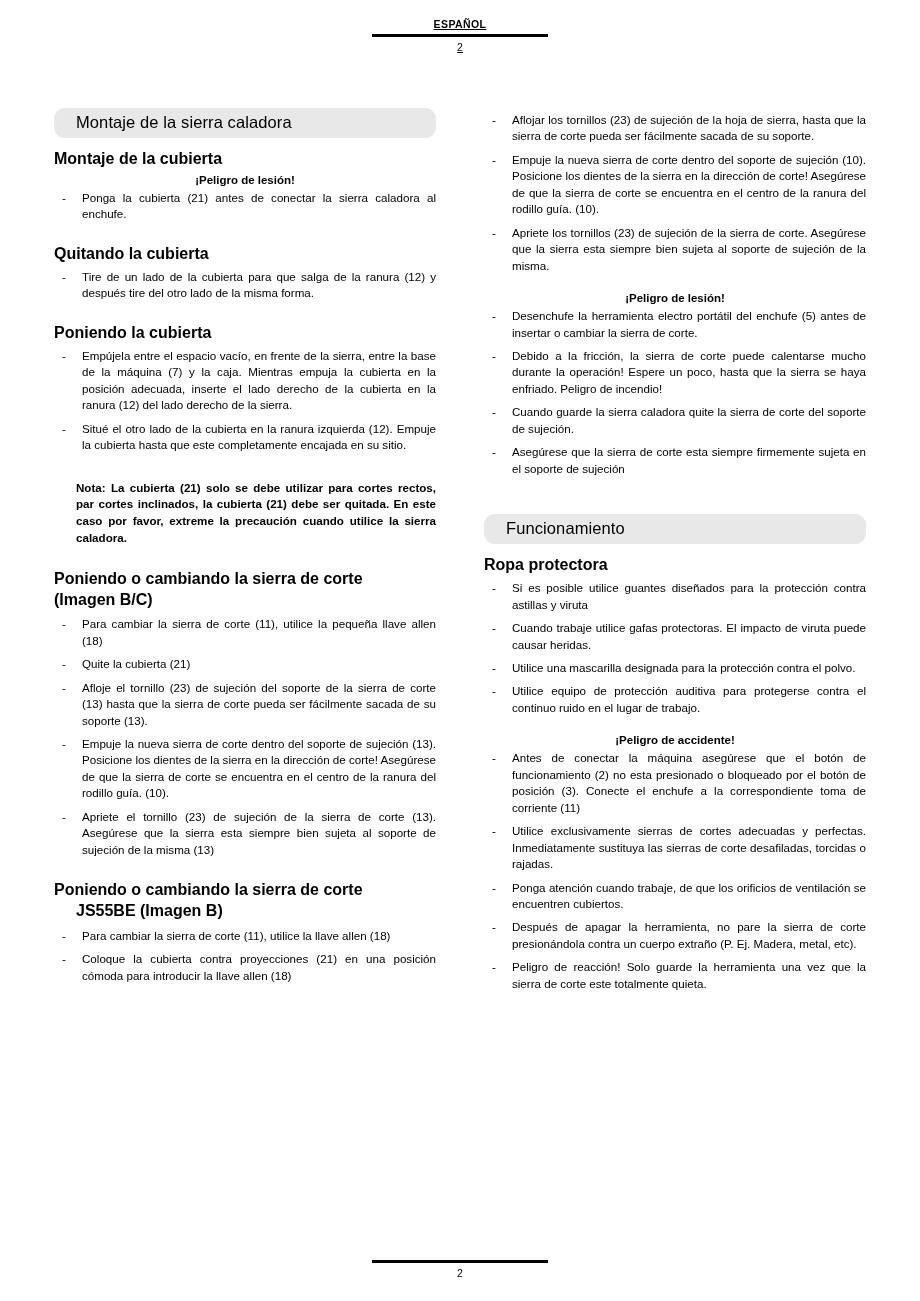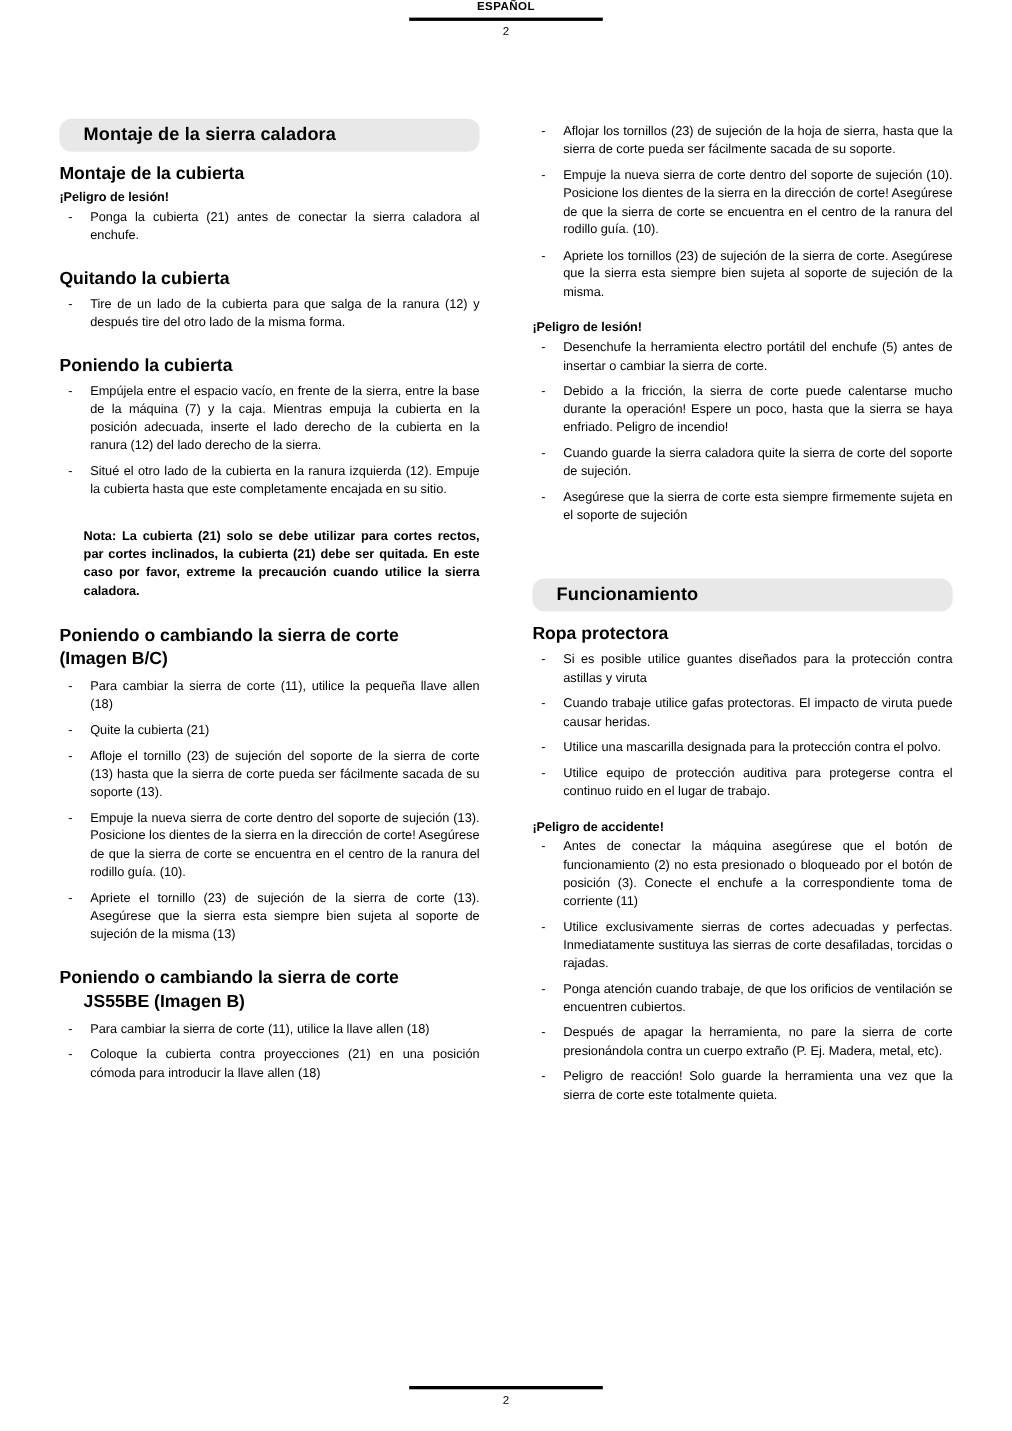--- a/index.html
+++ b/index.html
@@ -16,21 +16,23 @@
   }
   .page {
     position: relative;
     width: 920px;
     height: 1301px;
     box-sizing: border-box;
   }
 
   
   .header {
-    text-align: center;
+    padding-top: 18px;
+    text-align: center;
+    text-decoration: underline;
   }
   .header-title {
     font-size: 10.5px;
     font-weight: bold;
     letter-spacing: 0.4px;
   }
   .header-rule {
     width: 176px;
     height: 3px;
     background: #000;
@@ -57,42 +59,43 @@
     width: 382px;
   }
   .col-right {
     padding-top: 4px;
   }
 
   
   .band {
     background: #e8e8e8;
     font-size: 16.5px;
-    font-weight: bold;
+    font-weight: normal;
     padding: 5px 0 6px 22px;
     margin: 0 0 12px 0;
     letter-spacing: 0.1px;
     border-radius: 11px;
   }
   .band.funcion {
-    margin-top: 12px;
+    margin-top: 0;
   }
   h3.sub {
     font-size: 16px;
     font-weight: bold;
     margin: 0 0 6px 0;
     padding: 0;
   }
   h3.sub.spaced {
     margin-top: 22px;
   }
   .danger {
     font-size: 11.5px;
     font-weight: bold;
     margin: 0 0 4px 0;
+    text-align: center;
   }
   .danger.spaced {
     margin-top: 18px;
   }
 
   
   ul.dash {
     list-style: none;
     margin: 0 0 0 0;
     padding: 0;

